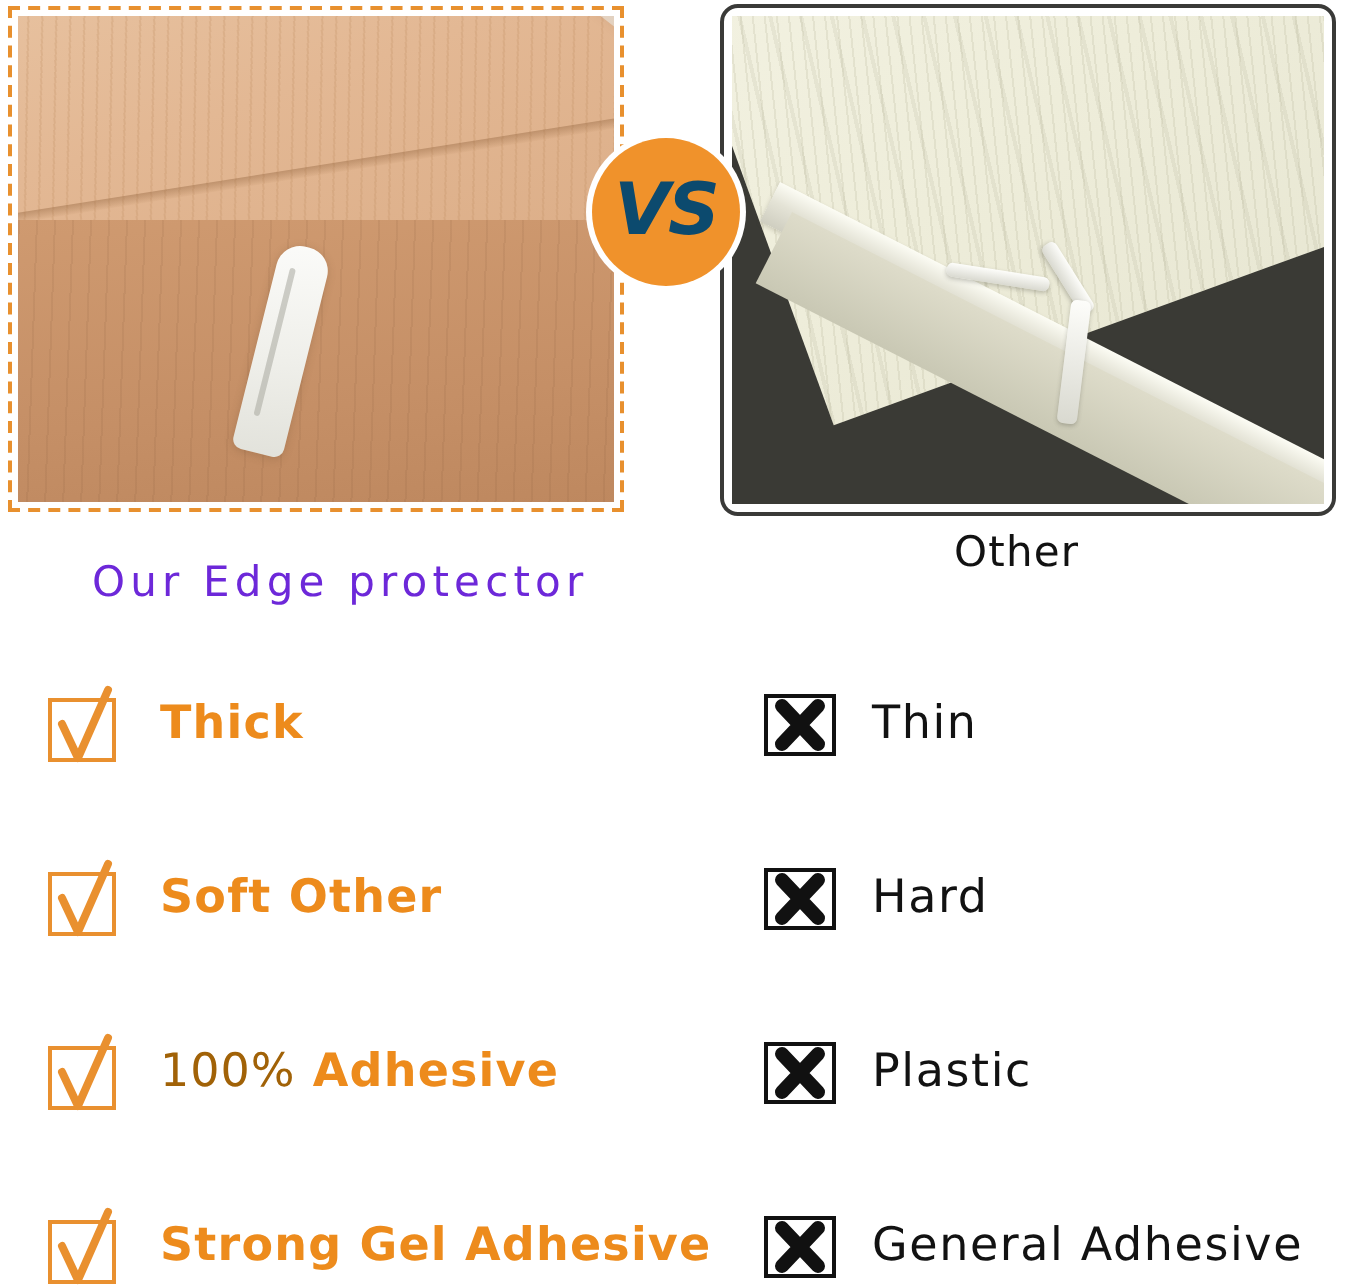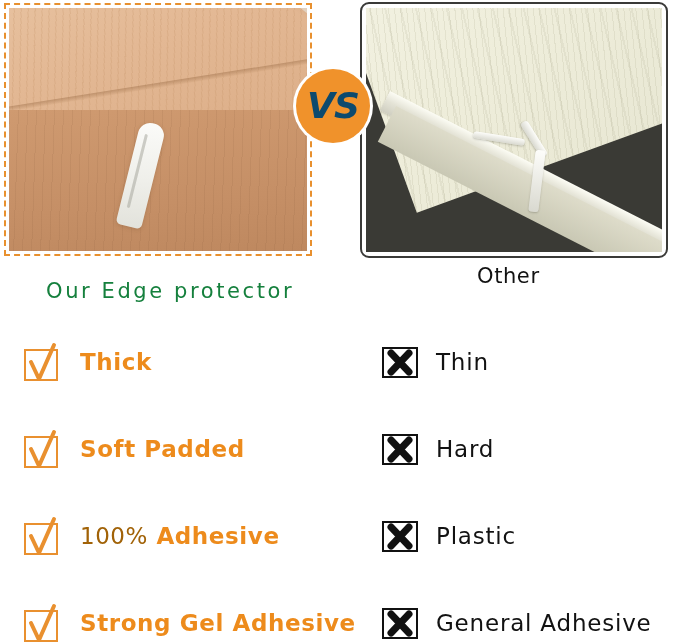--- a/index.html
+++ b/index.html
@@ -237,21 +237,21 @@
 
   
   .heading {
     position: absolute;
     font-family: "DejaVu Sans", sans-serif;
     white-space: nowrap;
   }
   .heading-ours {
     left: 46px;
     top: 279px;
-    color: #15803d;
+    color: #6d28d9;
     font-size: 21px;
     letter-spacing: 2.6px;
   }
   .heading-other {
     left: 477px;
     top: 264px;
     color: #121212;
     font-size: 21px;
     letter-spacing: 0.6px;
   }
@@ -411,21 +411,21 @@
       <span class="feature-label label-other">Thin</span>
     </div>
 
     <div class="feature-row col-ours row-2">
       <span class="check-box">
         <span class="box"></span>
         <svg viewBox="0 0 38 44" aria-hidden="true">
           <path d="M7 19 L15 36 L30 2" fill="none" stroke="#E9902F" stroke-width="4" stroke-linecap="round" stroke-linejoin="round"></path>
         </svg>
       </span>
-      <span class="feature-label label-ours">Soft Padded</span>
+      <span class="feature-label label-ours">Soft Other</span>
     </div>
     <div class="feature-row col-other row-2">
       <span class="x-box">
         <span class="box"></span>
         <svg viewBox="0 0 36 31" aria-hidden="true">
           <path d="M9 6 L27 25 M27 6 L9 25" fill="none" stroke="#111111" stroke-width="7" stroke-linecap="round"></path>
         </svg>
       </span>
       <span class="feature-label label-other">Hard</span>
     </div>

